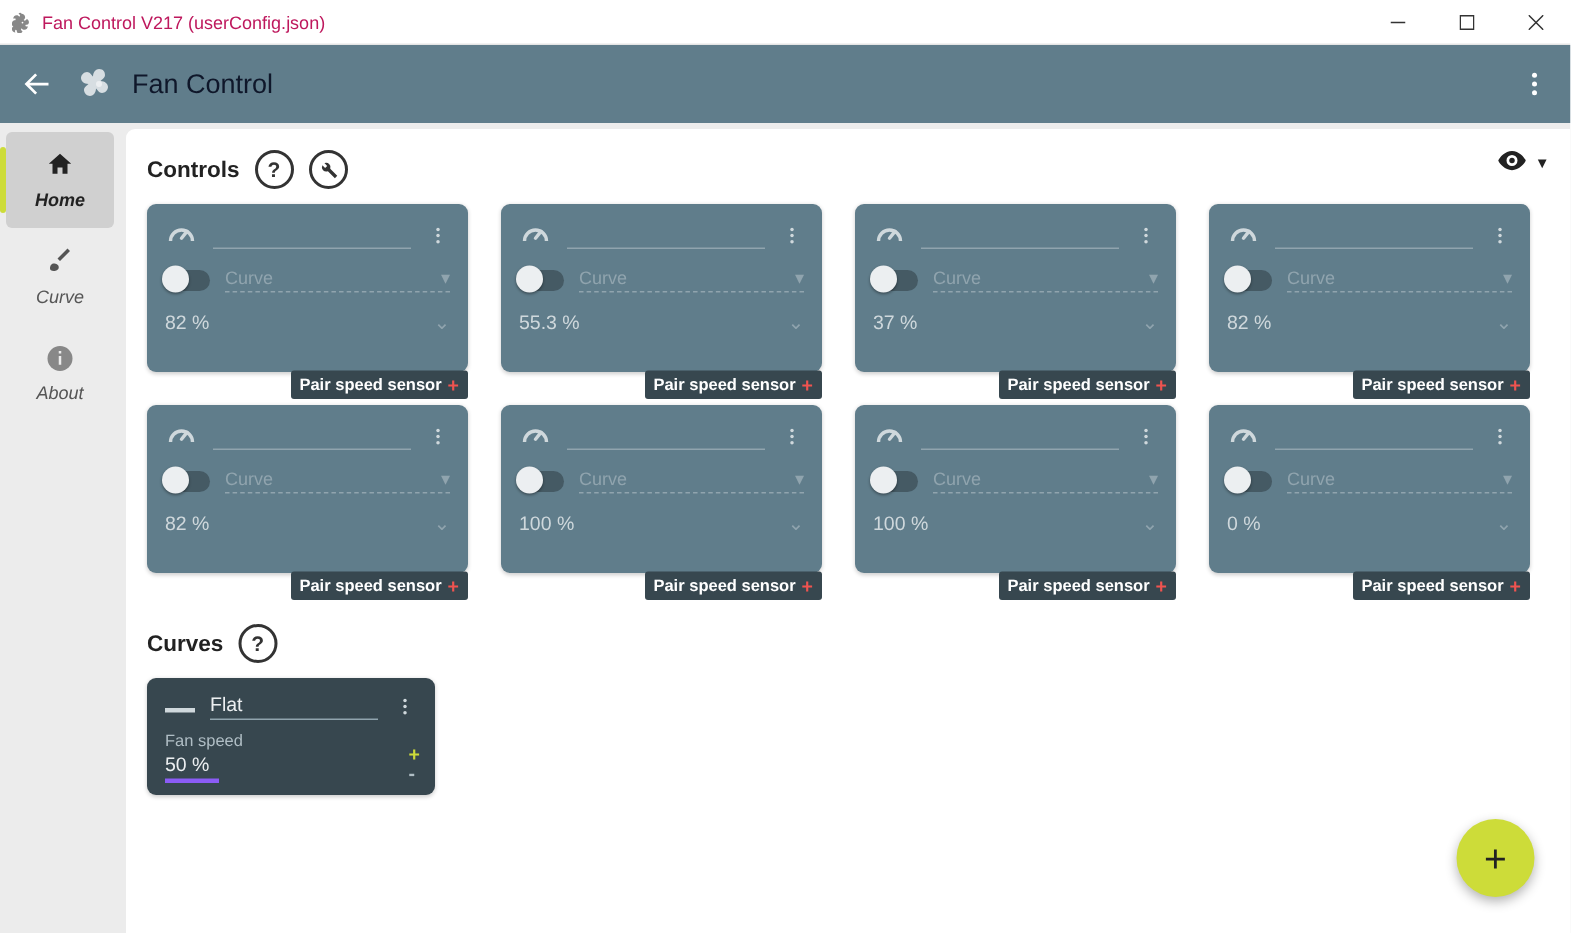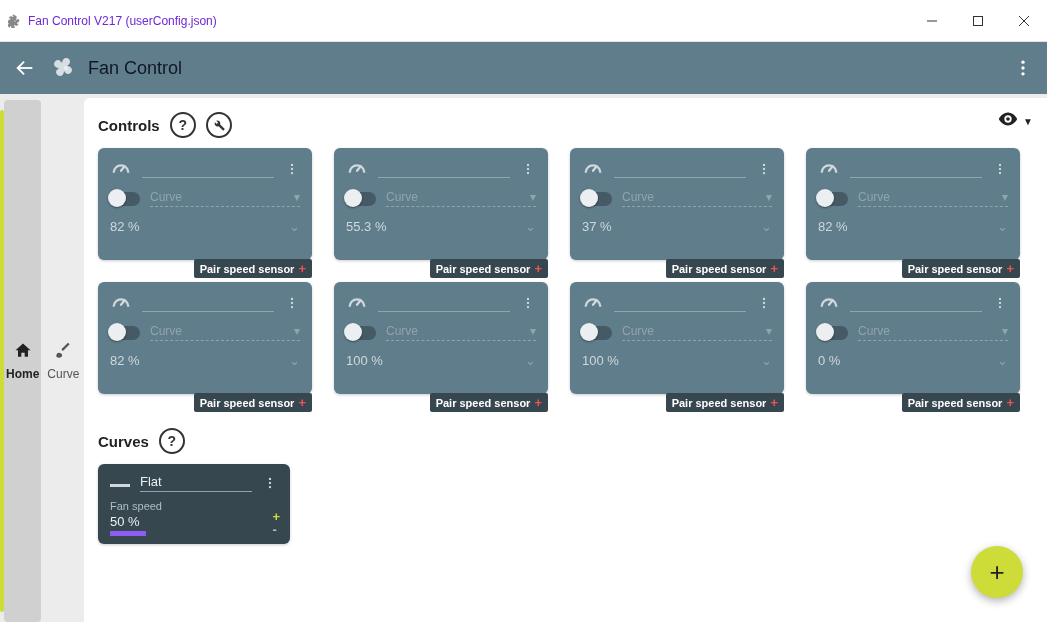--- a/index.html
+++ b/index.html
@@ -1,37 +1,37 @@
 <!DOCTYPE html>
 <html><head>
 <meta charset="utf-8">
 <style>
   * { box-sizing: border-box; margin: 0; padding: 0; font-family: "Segoe UI", Arial, sans-serif; }
   body { width: 1047px; height: 622px; background: #fff; overflow: hidden; display:flex; flex-direction:column; }
 
   
-  .titlebar { height: 42px; background:#fff; border-bottom:1px solid #e5e5e5; display:flex; align-items:center; padding-left:8px; font-size:12px; color:#6d28d9; }
+  .titlebar { height: 30px; background:#fff; border-bottom:1px solid #e5e5e5; display:flex; align-items:center; padding-left:8px; font-size:12px; color:#be185d; }
   .titlebar .fan-ico { width:14px; height:14px; margin-right:6px; color:#888; }
   .titlebar .spacer { flex:1; }
   .titlebar .winbtn { width:46px; height:30px; display:flex; align-items:center; justify-content:center; font-size:12px; color:#333; }
   .titlebar .winbtn svg { width:10px; height:10px; }
 
   
   .appheader { height:52px; background:#607d8b; color:#0f172a; display:flex; align-items:center; padding:0 14px; }
   .appheader .back { margin-right:18px; display:flex;}
   .appheader .logo { margin-right:10px; display:flex; }
   .appheader .title { font-size:18px; font-weight:400; }
   .appheader .spacer { flex:1; }
   .appheader .dots { display:flex; cursor:pointer; }
 
   
   .bodyrow { flex:1; display:flex; background:#ececec; overflow:hidden; }
 
   
-  .sidebar { width:80px; background:#ececec; display:flex; flex-direction:row; padding-top:6px; }
+  .sidebar { width:80px; background:#ececec; display:flex; flex-direction:column; padding-top:6px;font-style:italic; }
   .sidebtn { display:flex; flex-direction:column; align-items:center; justify-content:center; gap:4px; padding:12px 2px; font-size:12px; color:#555; text-align:center; line-height:1.1; position:relative;}
   .sidebtn.active { background:#d0d0d0; border-radius:4px; margin:0 4px; }
   .sidebtn.active::before { content:""; position:absolute; left:-4px; top:10px; bottom:10px; width:4px; background:#cddc39; border-radius:2px;}
   .sidebtn.active .sidelabel { color:#222; font-weight:600; }
   .sidebtn svg { width:20px; height:20px; fill:#555; }
   .sidebtn.active svg { fill:#222; }
   .sidebtn.about svg { fill:#888; }
 
   
   .main { flex:1; background:#fff; border-radius:6px 0 0 0; margin:4px 0 0 4px; padding:14px; overflow:auto; position:relative;}
@@ -57,21 +57,21 @@
   .pctrow .pct { flex:1;}
   .pctrow .expand{ color:#90a4ae;}
   .pair { position:absolute; right:0; bottom:-18px; background:#37474f; color:#fff; font-size:11px; font-weight:600; padding:2px 6px; display:flex; align-items:center; gap:4px; border-radius:2px;}
   .pair .plusred { color:#ef5350; font-weight:900; font-size:13px;}
 
   .curvecard { background:#37474f; border-radius:6px; width:192px; padding:10px 12px 8px 12px; box-shadow:0 1px 3px rgba(0,0,0,.2); }
   .curvecard .toprow { display:flex; align-items:center; gap:10px;}
   .flaticon { width:20px; height:3px; background:#cfd8dc; margin-top:4px;}
   .curvelabel { flex:1; color:#eceff1; font-size:13px; border-bottom:1px solid #90a4ae; padding-bottom:2px;}
   .fspeed { font-size:11px; color:#b0bec5; margin-top:8px;}
-  .fval { font-size:13px; color:#eceff1; border-bottom:5px solid #8b5cf6; display:inline-block; padding-right:6px; padding-bottom:2px; margin-top:2px;}
+  .fval { font-size:13px; color:#eceff1; border-bottom:3px solid #8b5cf6; display:inline-block; padding-right:6px; padding-bottom:2px; margin-top:2px;}
   .plusminus { position:absolute; right:10px; bottom:8px; display:flex; flex-direction:column; font-size:13px; line-height:1;}
   .plus{ color:#cddc39; font-weight:700;}
   .minus{ color:#b0bec5; font-weight:700;}
   .curvecard{position:relative;}
 
   .fab { position:absolute; right:24px; bottom:24px; width:52px; height:52px; border-radius:50%; background:#cddc39; display:flex; align-items:center; justify-content:center; box-shadow:0 3px 8px rgba(0,0,0,.3); font-size:26px; color:#222;}
 </style>
 </head>
 <body>
 
@@ -131,20 +131,28 @@
       <span><svg viewBox="0 0 24 24">
             <path d="M12 3l9 8h-3v8h-4v-5h-4v5H6v-8H3z"></path>
           </svg></span>
       <span class="sidelabel">Home</span>
     </div>
     <div class="sidebtn">
       <span><svg viewBox="0 0 24 24">
             <path d="M7 14c-2 0-3 2-3 4 0 1 1 2 3 2s4-1 4-3c0-2-2-3-4-3zm13-10l-2-2-8 8 2 2 8-8z"></path>
           </svg></span>
       <span class="sidelabel">Curve</span>
+    </div>
+    <div class="sidebtn about">
+      <span><svg viewBox="0 0 24 24">
+            <circle cx="12" cy="12" r="10"></circle>
+            <rect x="11" y="10" width="2" height="7" fill="#ececec"></rect>
+            <rect x="11" y="6" width="2" height="2" fill="#ececec"></rect>
+          </svg></span>
+      <span class="sidelabel">About</span>
     </div>
   </div>
 
   <div class="main">
     <div class="eye-row">
       <span><svg width="22" height="22" viewBox="0 0 24 24" fill="#222">
             <path d="M12 5c-5 0-9 4.5-10 7 1 2.5 5 7 10 7s9-4.5 10-7c-1-2.5-5-7-10-7zm0 11a4 4 0 110-8 4 4 0 010 8z"></path>
             <circle cx="12" cy="12" r="2"></circle>
           </svg></span>
       <span style="font-size:10px;color:#222;">▼</span>

